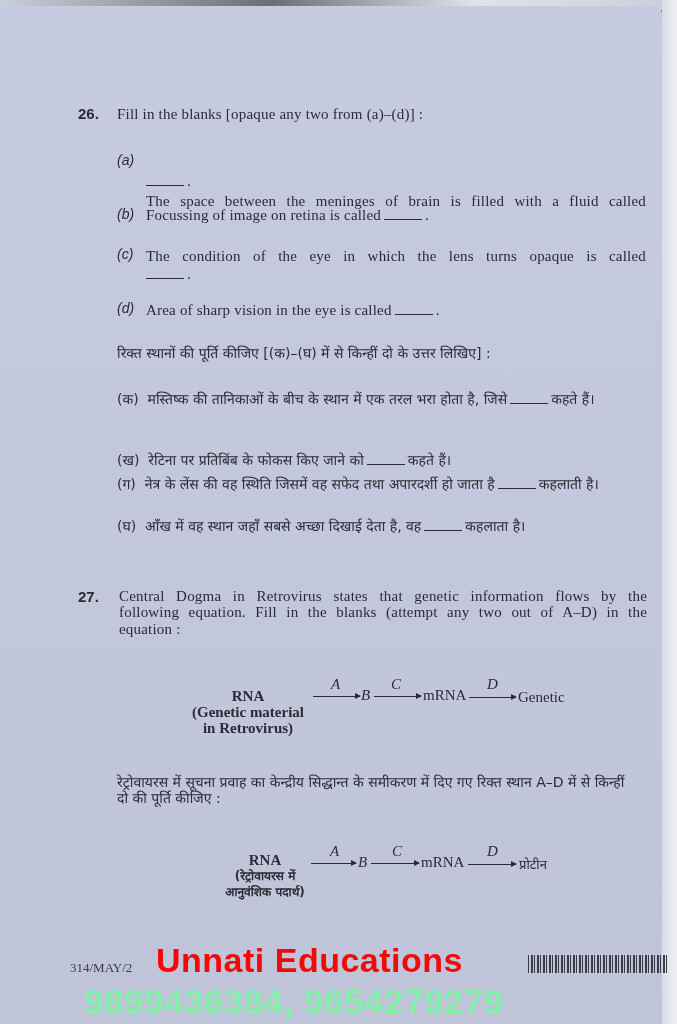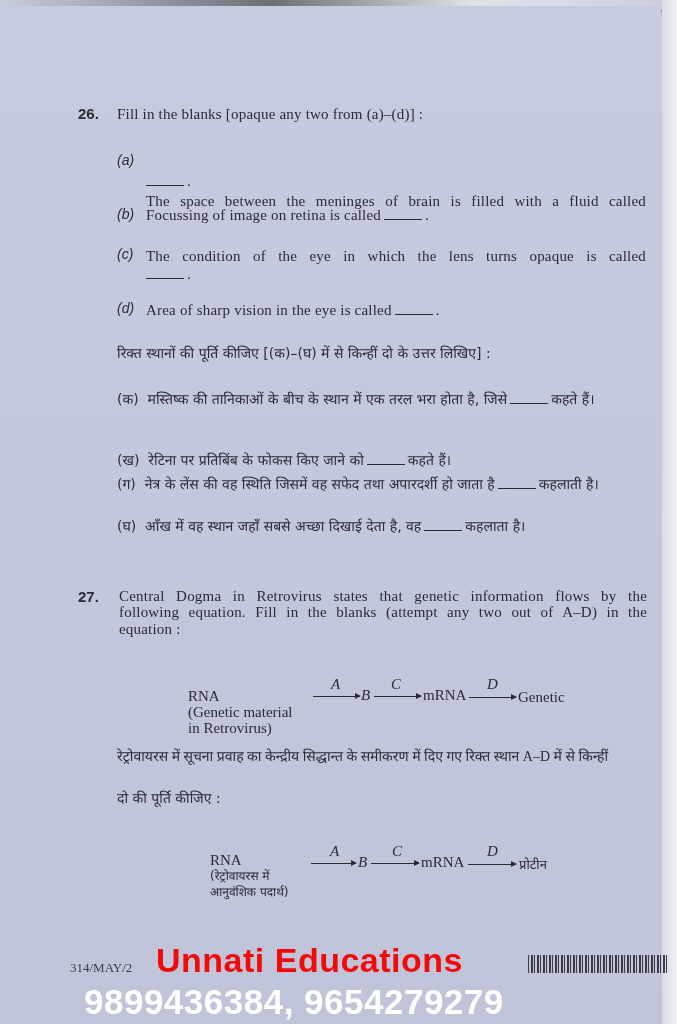--- a/index.html
+++ b/index.html
@@ -36,41 +36,41 @@
     font-family: "Liberation Sans", sans-serif;
   }
   .hi {
     position: absolute; font-size: 14px; line-height: 20px;
     font-family: "DejaVu Sans", sans-serif;
   }
   .blank { display: inline-block; width: 38px; border-bottom: 1px solid #2b2b33; height: 1px; vertical-align: baseline; margin: 0 3px; }
   .diagram {
     position: absolute; font-family: "Liberation Serif", serif; font-size: 15px;
   }
-  .diagram .src { position: absolute; line-height: 16px; }
+  .diagram .src { position: absolute; text-align: center; line-height: 16px; font-weight: bold; }
   .arrow {
     position: absolute; height: 1px; background: #2b2b33;
   }
   .arrow::after {
     content: ""; position: absolute; right: -1px; top: -3px;
     border-left: 6px solid #2b2b33; border-top: 3.5px solid transparent; border-bottom: 3.5px solid transparent;
   }
   .alab { position: absolute; font-style: italic; font-size: 15px; }
   .node { position: absolute; font-size: 15px; }
   .footer-code {
     position: absolute; left: 70px; top: 960px; font-size: 13px;
     font-family: "Liberation Serif", serif; color: #3a3d45;
   }
   .wm1 {
     position: absolute; left: 156px; top: 941px; color: #f20a0a;
     font-family: "Liberation Sans", sans-serif; font-weight: bold; font-size: 34px;
     letter-spacing: 0.5px;
   }
   .wm2 {
-    position: absolute; left: 84px; top: 982px; color: #ffffff;
+    position: absolute; left: 84px; top: 982px; color: #86efac;
     font-family: "Liberation Sans", sans-serif; font-weight: bold; font-size: 35px;
     letter-spacing: 0.5px;
   }
   .barcode {
     position: absolute; left: 528px; top: 955px; width: 140px; height: 18px;
     background: repeating-linear-gradient(90deg, #3a3d45 0 1px, transparent 1px 3px, #3a3d45 3px 5px, transparent 5px 6px);
   }
 </style>
 </head>
 <body>
@@ -128,21 +128,21 @@
   <div class="arrow" style="left:313px; top:696px; width:47px;"></div>
   <span class="node" style="left:361px; top:687px; font-style:italic;">B</span>
   <span class="alab" style="left:391px; top:676px;">C</span>
   <div class="arrow" style="left:374px; top:696px; width:47px;"></div>
   <span class="node" style="left:423px; top:687px;">mRNA</span>
   <span class="alab" style="left:487px; top:676px;">D</span>
   <div class="arrow" style="left:469px; top:697px; width:47px;"></div>
   <span class="node" style="left:518px; top:689px;">Genetic</span>
 </div>
 
-<div class="hi" style="left:117px; top:747px;font-family:Liberation Serif, serif;">रेट्रोवायरस में सूचना प्रवाह का केन्द्रीय सिद्धान्त के समीकरण में दिए गए रिक्त स्थान A–D में से किन्हीं</div>
+<div class="hi" style="left:117px; top:772px;">रेट्रोवायरस में सूचना प्रवाह का केन्द्रीय सिद्धान्त के समीकरण में दिए गए रिक्त स्थान A–D में से किन्हीं</div>
 <div class="hi" style="left:117px; top:788px;">दो की पूर्ति कीजिए :</div>
 
 <div class="diagram" style="left:0; top:0;">
   <div class="src" style="left:210px; top:852px; width:110px;">
     <div>RNA</div>
     <div style="font-family:'DejaVu Sans',sans-serif; font-size:12px;">(रेट्रोवायरस में</div>
     <div style="font-family:'DejaVu Sans',sans-serif; font-size:12px;">आनुवंशिक पदार्थ)</div>
   </div>
   <span class="alab" style="left:330px; top:843px;">A</span>
   <div class="arrow" style="left:311px; top:863px; width:45px;"></div>

